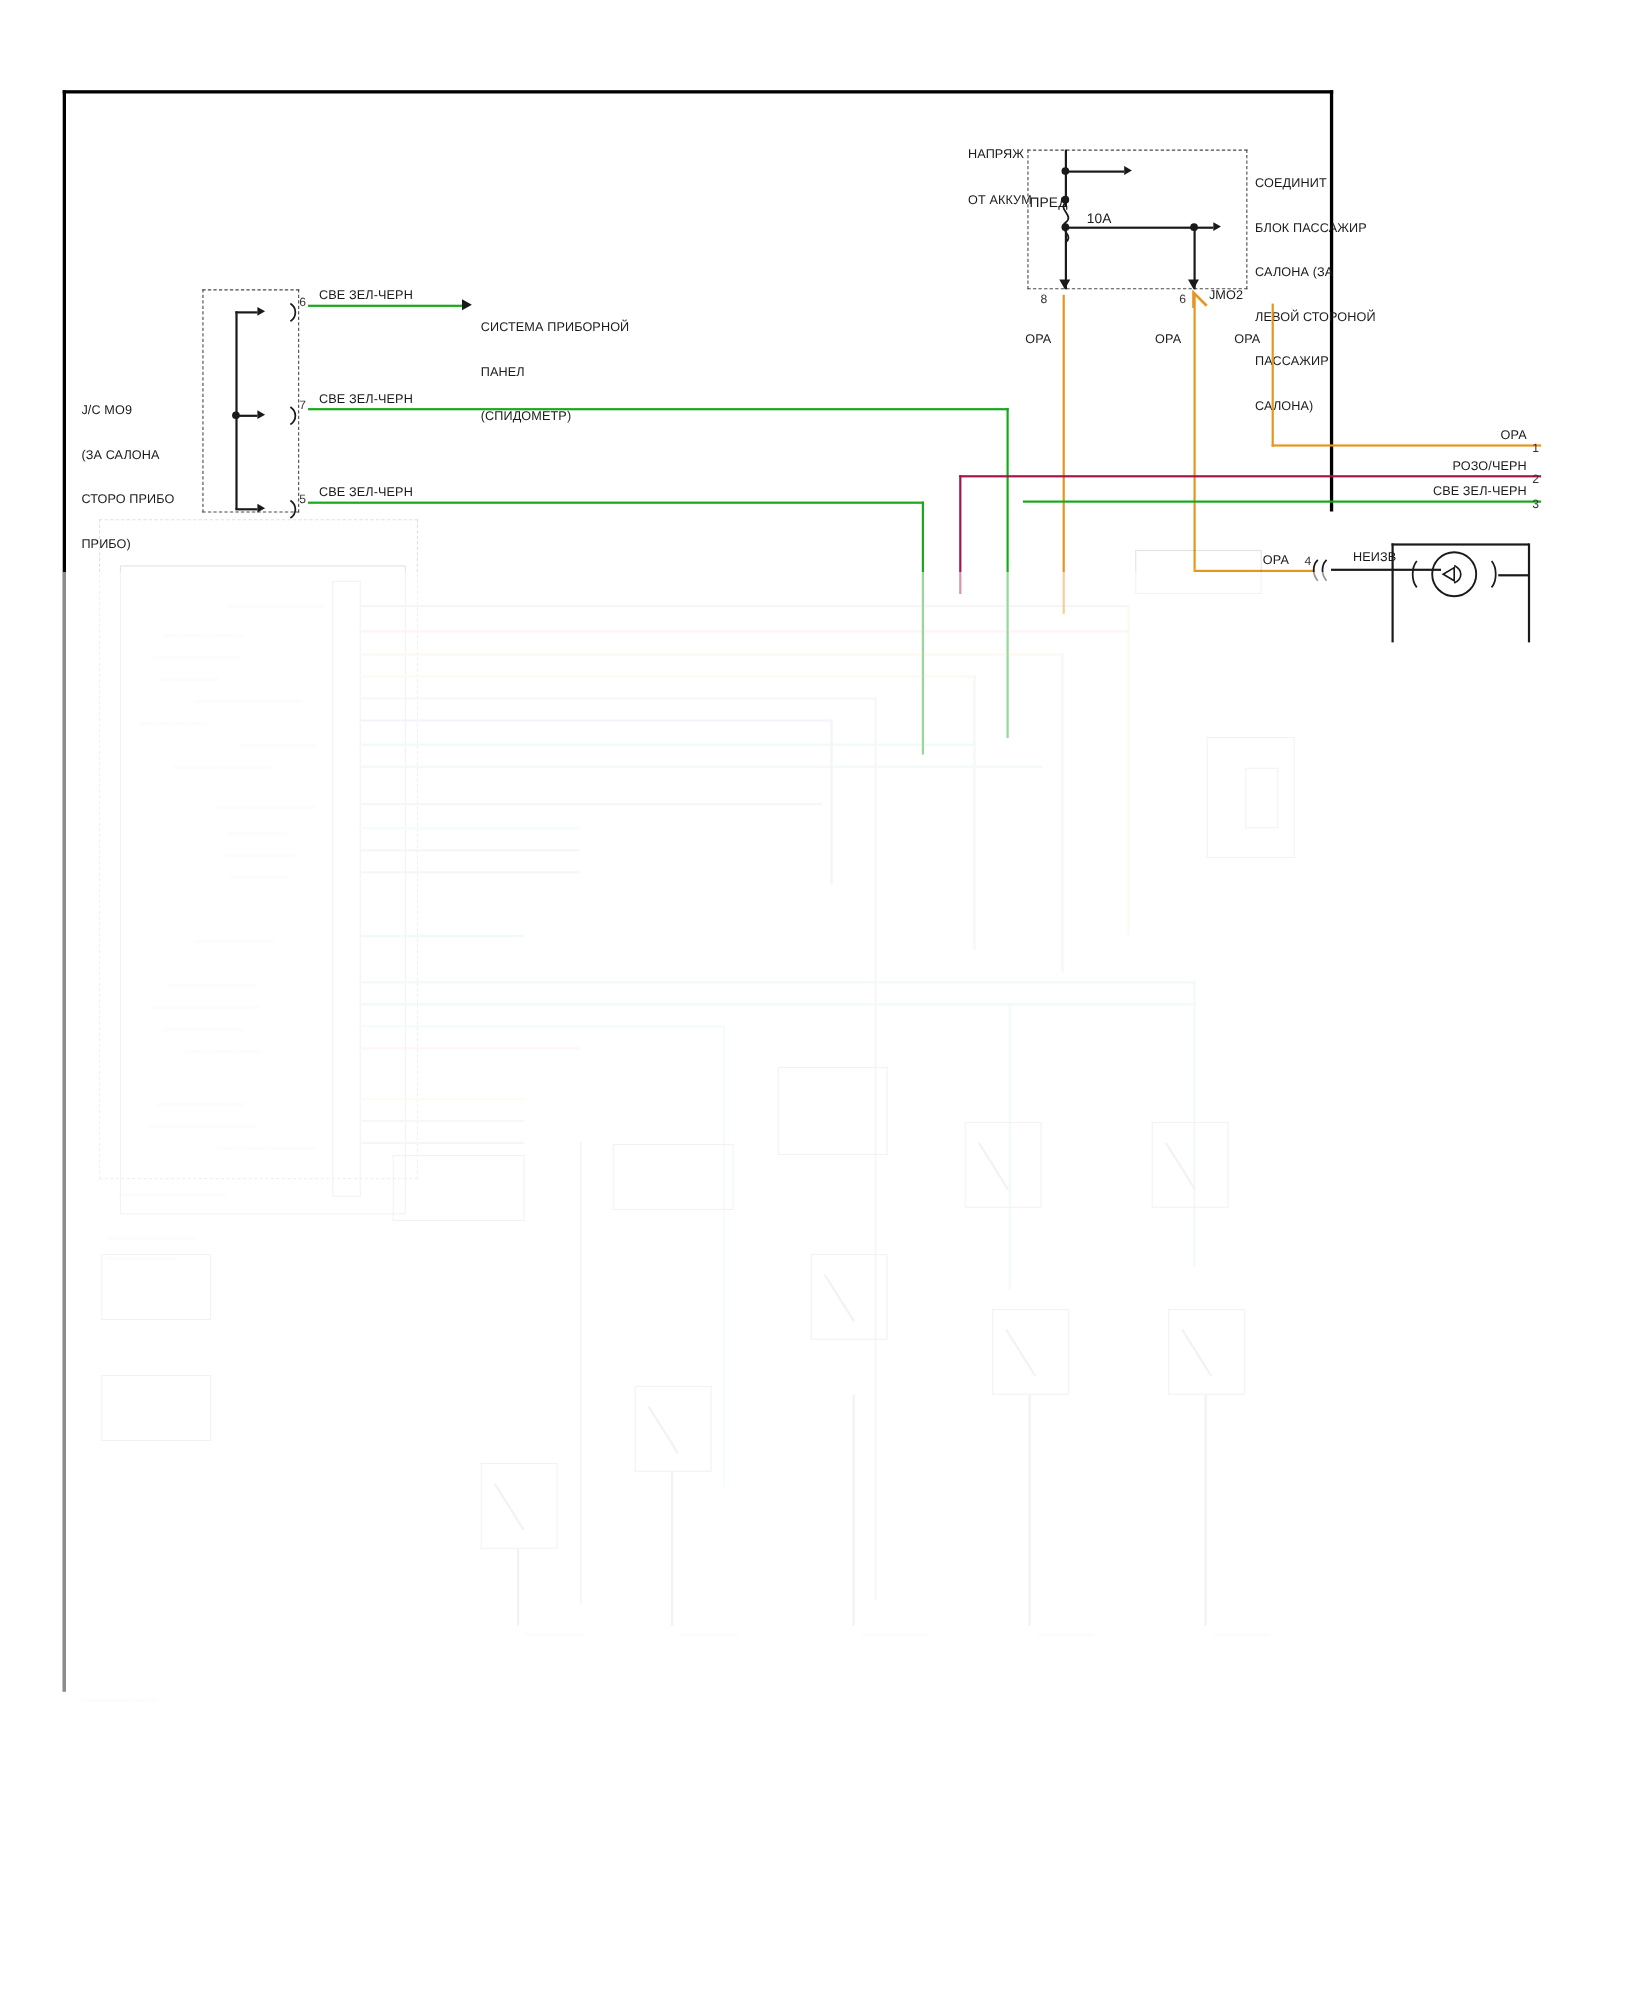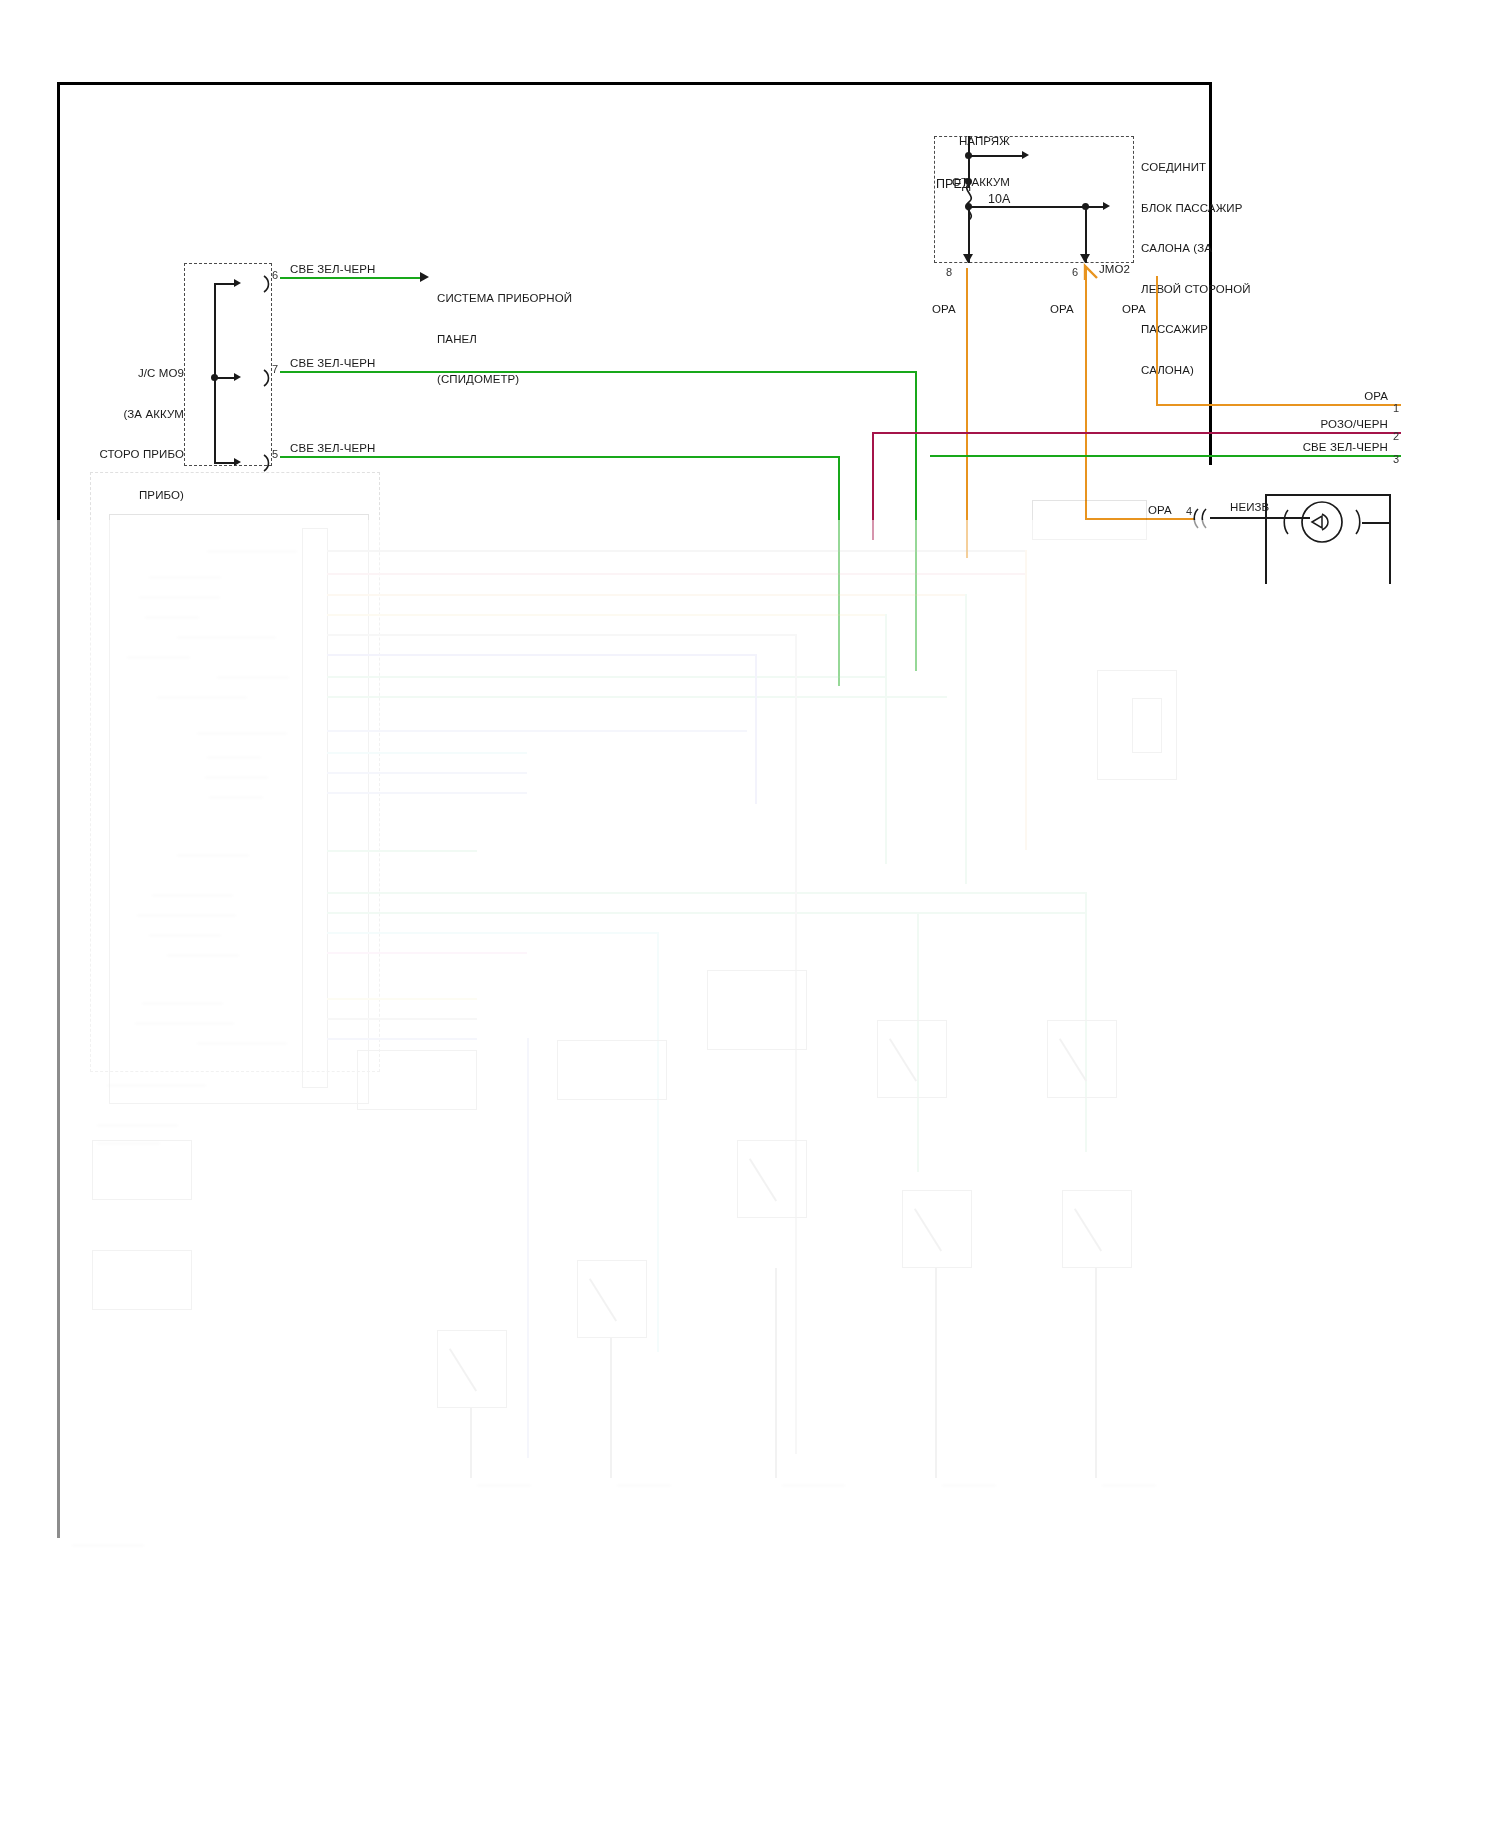--- a/index.html
+++ b/index.html
@@ -39,21 +39,21 @@
   }
   
   .lbl {
     position: absolute;
     font-size: 11.5px;
     color: #1a1a1a;
     line-height: 13.5px;
     white-space: pre;
     letter-spacing: 0.1px;
   }
-  .lbl.c { text-align: right; }
+  .lbl.c { text-align: left; }
   .lbl.r { text-align: right; }
   .pin {
     position: absolute;
     font-size: 11px;
     color: #333333;
     white-space: pre;
   }
   
   .dashbox {
     position: absolute;
@@ -151,21 +151,21 @@
 
 <div id="page">
 
   <div id="sheet-border"></div>
   <div id="sheet-border-right"></div>
 
   <div class="dashbox" style="left:184px; top:263px; width:88px; height:203px;"></div>
 
   <div class="lbl c" style="left:74px; top:340px; width:110px;">
     <div>J/C MO9</div>
-    <div>(ЗА АККУМ</div>
+    <div>(ЗА САЛОНА</div>
     <div>СТОРО ПРИБО</div>
     <div>ПРИБО)</div>
   </div>
 
   <div class="vline" style="left:214px; top:283px; height:180px;"></div>
   <div class="hline" style="left:214px; top:283px; width:20px;"></div>
   <div class="hline" style="left:214px; top:377px; width:20px;"></div>
   <div class="hline" style="left:214px; top:462px; width:20px;"></div>
   <div class="dot" style="left:211px; top:374px;"></div>
 

